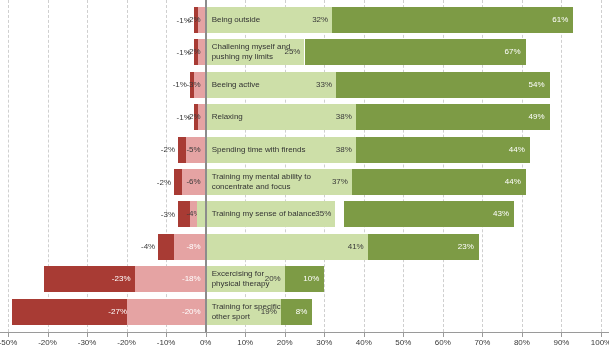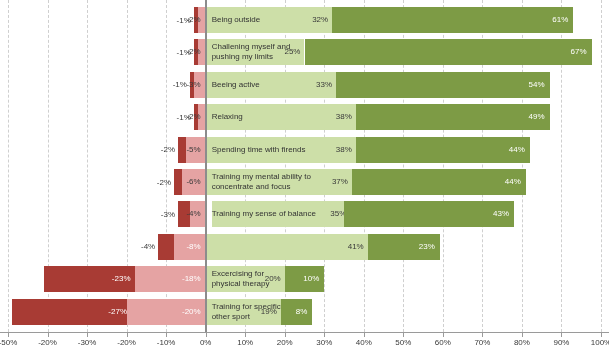--- a/index.html
+++ b/index.html
@@ -95,21 +95,21 @@
       </div>
       <div class="row" style="top: 39.4px;">
         <div class="seg negdark" style="left: 193.807px; width: 3.95333px;"></div>
         <div class="seg neglight" style="left: 197.76px; width: 7.90667px;">
           <span class="vlabel inside-light">-2%</span>
         </div>
         <div class="outer-neg" style="right: 418.193px;">-1%</div>
         <div class="seg poslight" style="left: 205.667px; width: 98.8333px;">
           <span class="vlabel inside-light">25%</span>
         </div>
-        <div class="seg posdark" style="left: 304.5px; width: 287px;">
+        <div class="seg posdark" style="left: 304.5px; width: 221px;">
           <span class="vlabel inside-dark">67%</span>
         </div>
         <div class="cat-label" style="left: 211.667px;">Challening myself and
 pushing my limits</div>
       </div>
       <div class="row" style="top: 71.8px;">
         <div class="seg negdark" style="left: 189.853px; width: 3.95333px;"></div>
         <div class="seg neglight" style="left: 193.807px; width: 11.86px;">
           <span class="vlabel inside-light">-3%</span>
         </div>
@@ -164,38 +164,38 @@
         </div>
         <div class="cat-label" style="left: 211.667px;">Training my mental ability to
 concentrate and focus</div>
       </div>
       <div class="row" style="top: 201.4px;">
         <div class="seg negdark" style="left: 177.993px; width: 11.86px;"></div>
         <div class="seg neglight" style="left: 189.853px; width: 15.8133px;">
           <span class="vlabel inside-light">-4%</span>
         </div>
         <div class="outer-neg" style="right: 434.007px;">-3%</div>
-        <div class="seg poslight" style="left: 212px; width: 138.367px;">
+        <div class="seg poslight" style="left: 197px; width: 138.367px;">
           <span class="vlabel inside-light">35%</span>
         </div>
         <div class="seg posdark" style="left: 344.033px; width: 169.993px;">
           <span class="vlabel inside-dark">43%</span>
         </div>
         <div class="cat-label" style="left: 211.667px;">Training my sense of balance</div>
       </div>
       <div class="row" style="top: 233.8px;">
         <div class="seg negdark" style="left: 158.227px; width: 15.8133px;"></div>
         <div class="seg neglight" style="left: 174.04px; width: 31.6267px;">
           <span class="vlabel inside-dark">-8%</span>
         </div>
         <div class="outer-neg" style="right: 453.773px;">-4%</div>
         <div class="seg poslight" style="left: 205.667px; width: 162.087px; padding-left: 20px;">
           <span class="vlabel inside-light">41%</span>
         </div>
-        <div class="seg posdark" style="left: 367.753px; width: 72px;">
+        <div class="seg posdark" style="left: 367.753px; width: 111px;">
           <span class="vlabel inside-dark">23%</span>
         </div>
       </div>
       <div class="row" style="top: 266.2px;">
         <div class="seg negdark" style="left: 43.58px; width: 90.9267px;">
           <span class="vlabel inside-dark">-23%</span>
         </div>
         <div class="seg neglight" style="left: 134.507px; width: 71.16px;">
           <span class="vlabel inside-dark">-18%</span>
         </div>

